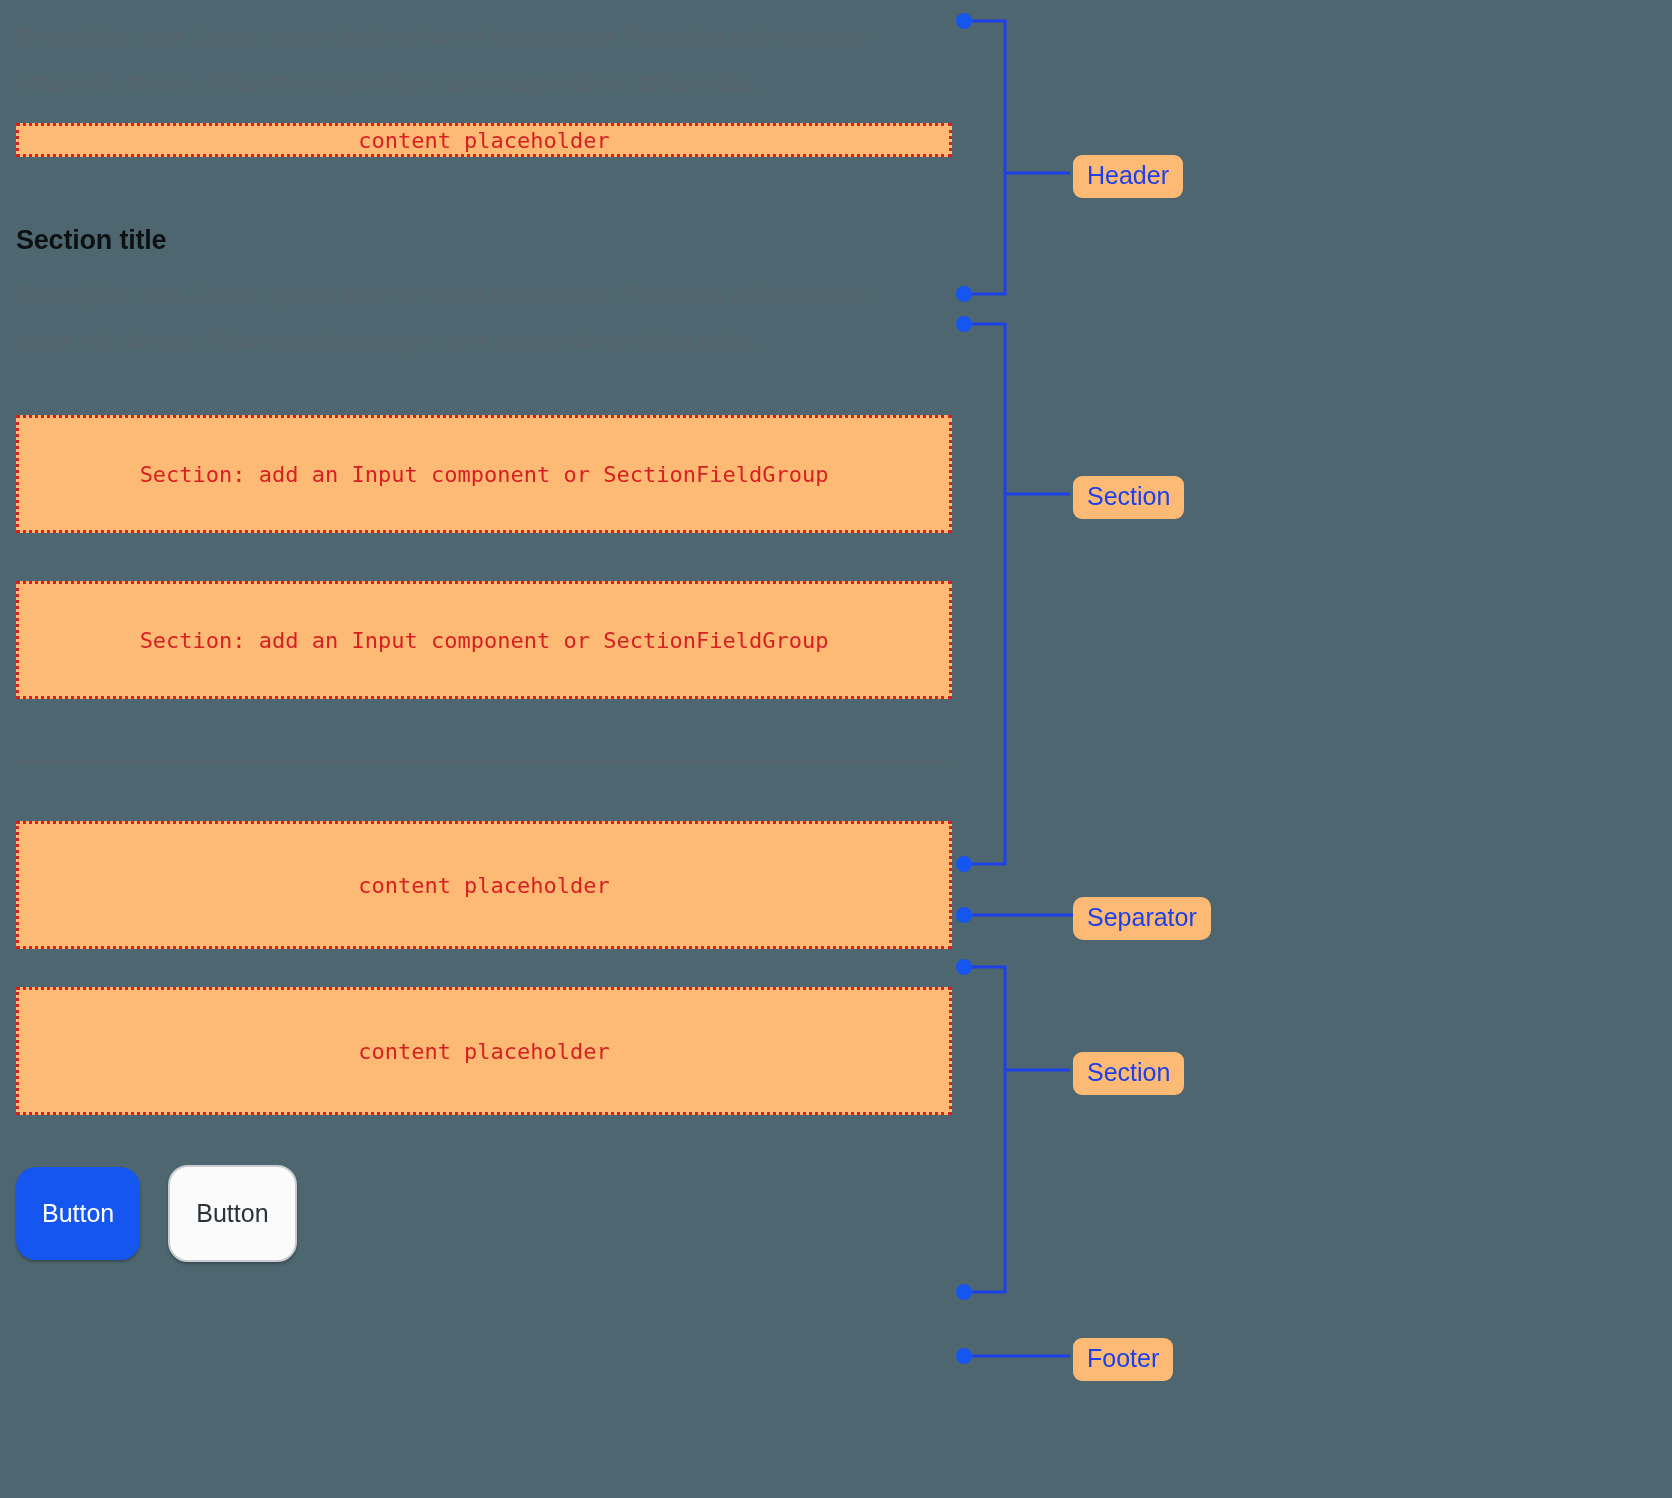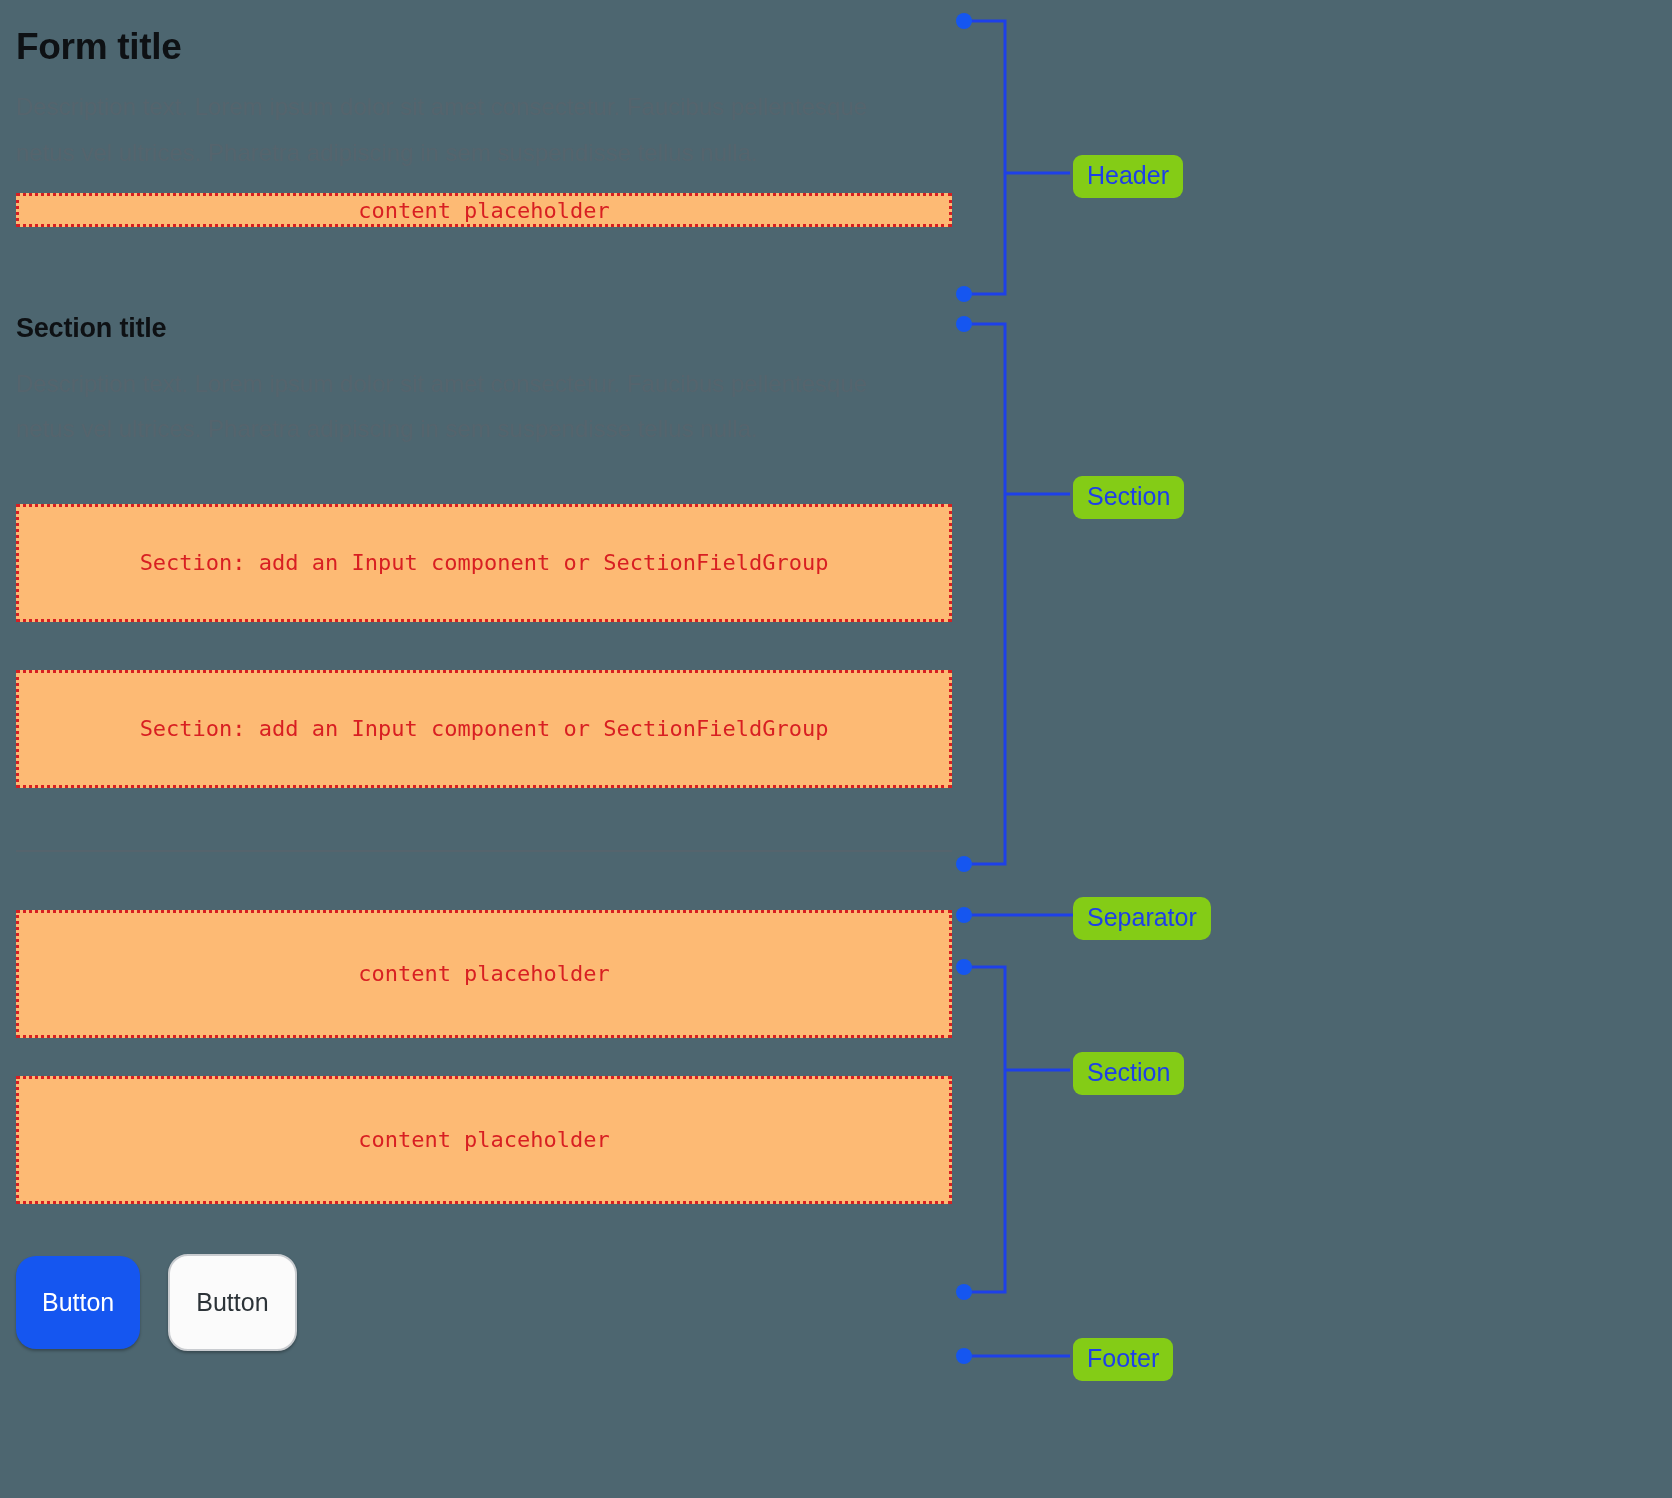--- a/index.html
+++ b/index.html
@@ -108,45 +108,44 @@
   
   .annotations {
     position: absolute;
     inset: 0;
     pointer-events: none;
   }
   .annotations svg { display: block; }
 
   .anno-label {
     position: absolute;
-    background: #84cc16;
+    background: #fdba74;
     color: #1e40e8;
     font-size: 25px;
     font-family: "Liberation Sans", sans-serif;
     border-radius: 9px;
     padding: 6px 14px 8px 14px;
     white-space: nowrap;
     pointer-events: auto;
     line-height: 1.15;
   }
 </style>
 </head>
 <body>
 
 <div class="canvas">
 
   <div class="form-column">
 
     <div>
-      <h1 class="form-title">Form title</h1>
       <p class="desc">Description text. Lorem ipsum dolor sit amet consectetur. Faucibus pellentesque netus vel ultrices. Pharetra adipiscing in sem suspendisse tellus nulla.</p>
       <div class="placeholder ph-thin" style="margin-top:18px;">content placeholder</div>
     </div>
 
-    <div style="margin-top:84px;">
+    <div style="margin-top:66px;">
       <h2 class="section-title">Section title</h2>
       <p class="desc">Description text. Lorem ipsum dolor sit amet consectetur. Faucibus pellentesque netus vel ultrices. Pharetra adipiscing in sem suspendisse tellus nulla.</p>
 
       <div class="placeholder ph-tall" style="margin-top:52px;">Section: add an Input component or SectionFieldGroup</div>
 
       <div class="placeholder ph-tall" style="margin-top:48px;">Section: add an Input component or SectionFieldGroup</div>
     </div>
 
     <div class="separator" style="margin-top:62px;"></div>
 

